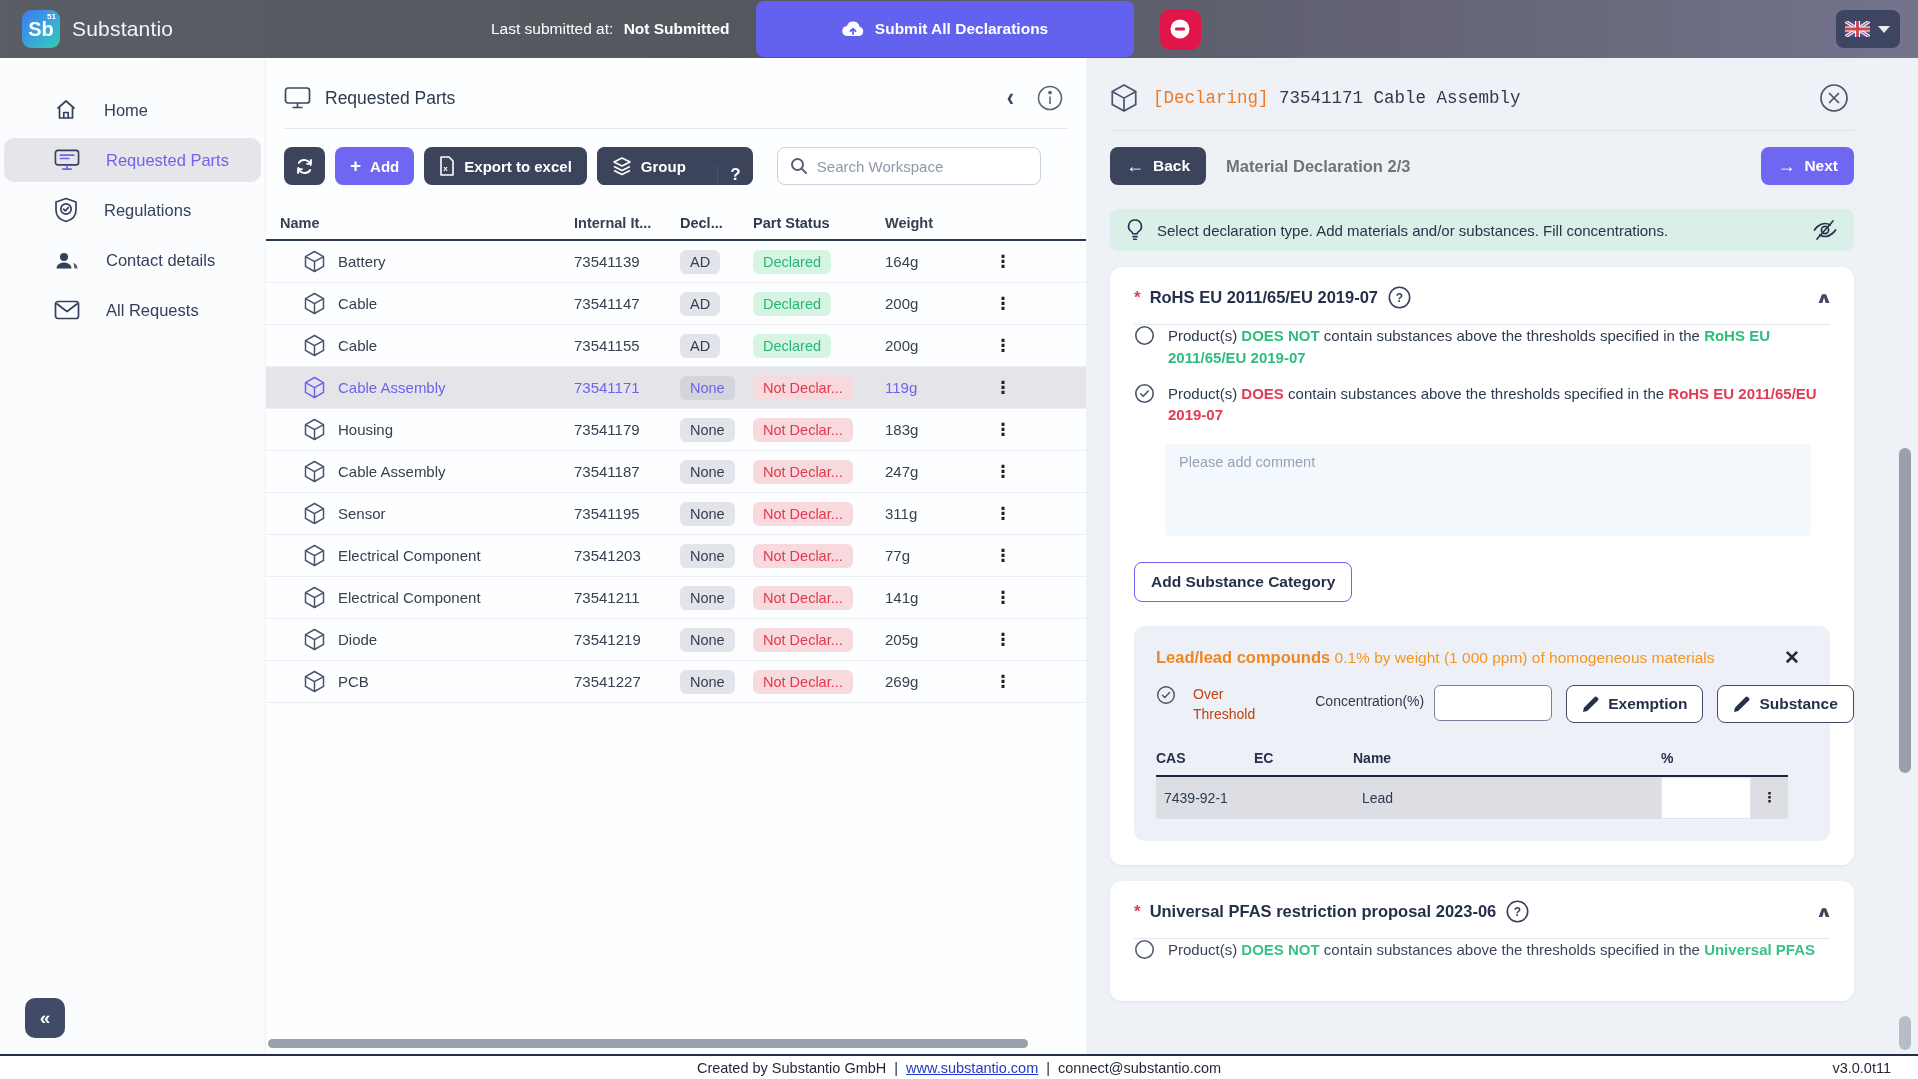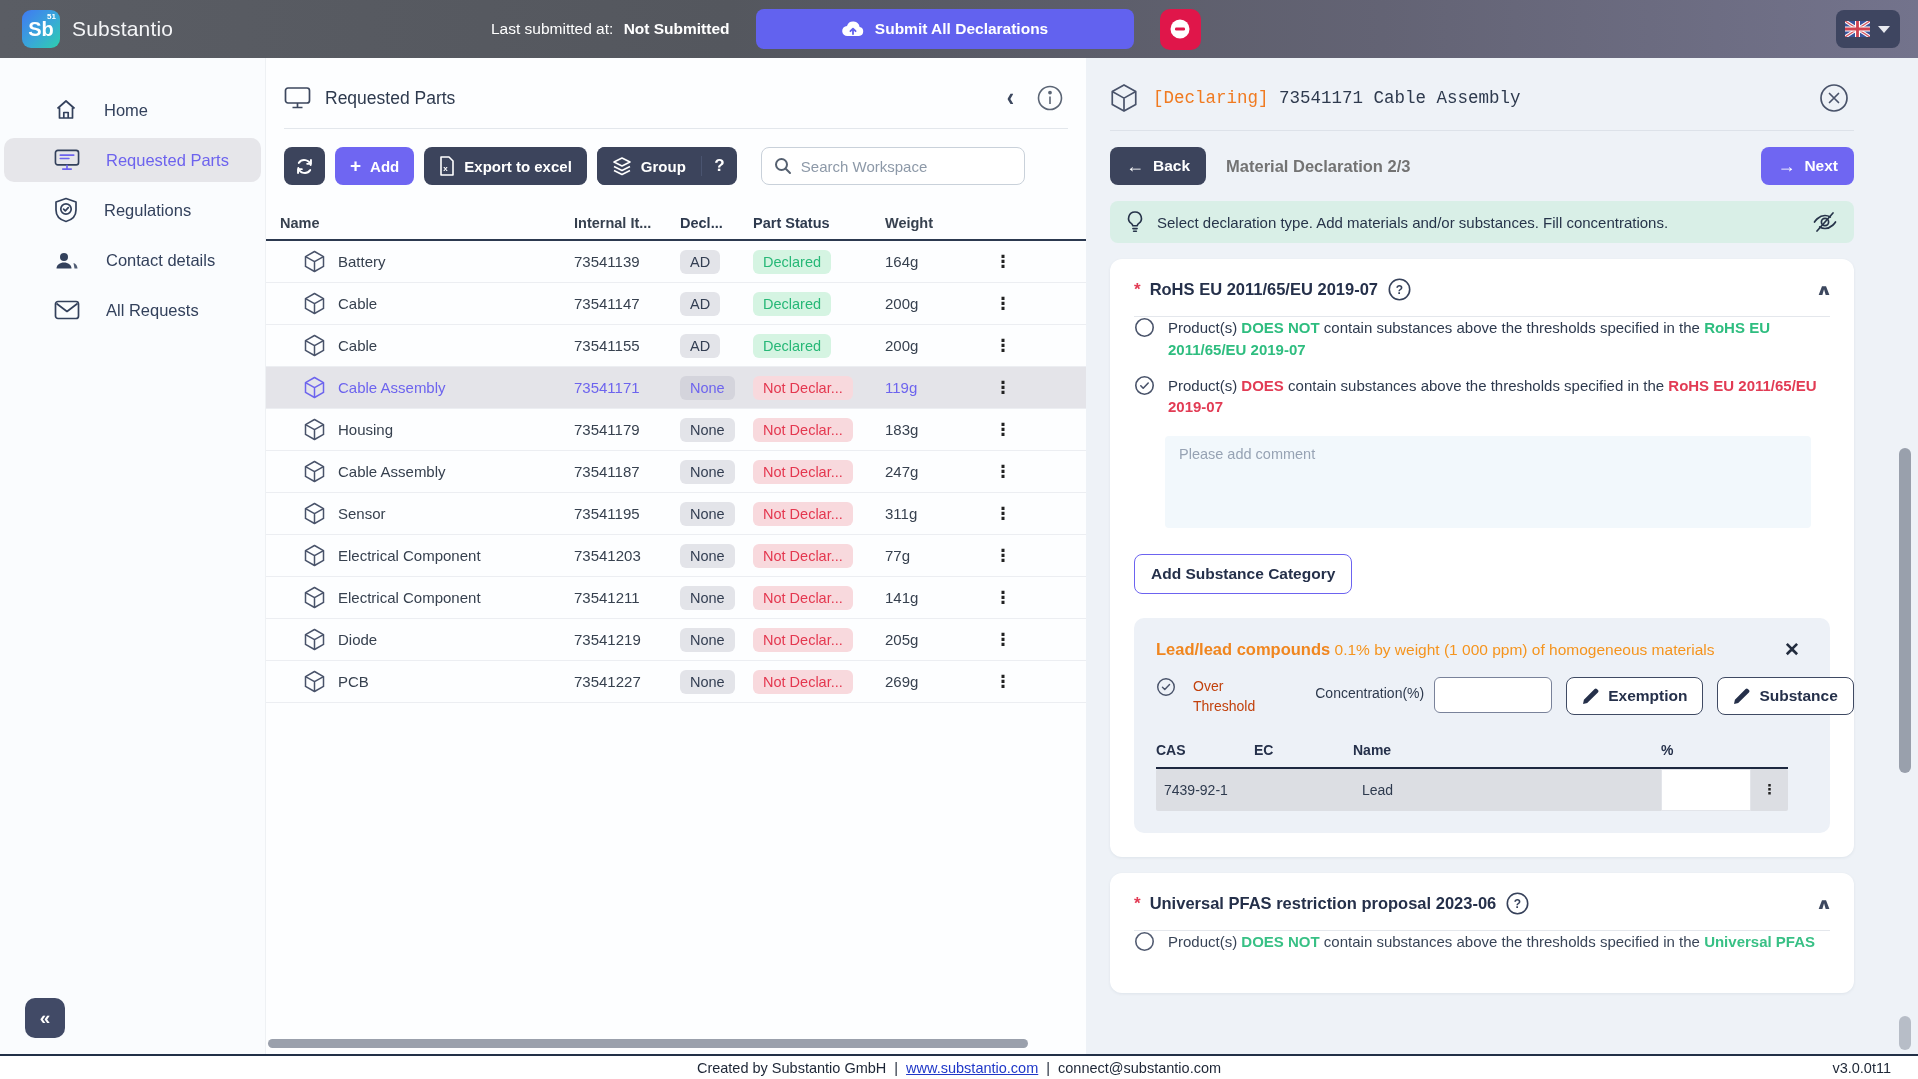--- a/index.html
+++ b/index.html
@@ -13,21 +13,21 @@
   .logo-tile { width:38px; height:38px; border-radius:9px; margin-left:6px;
     background:linear-gradient(135deg,#4079f2 0%,#38a8d8 55%,#2ecfae 100%);
     color:#fff; display:flex; align-items:center; justify-content:center; position:relative;
     font-weight:bold; font-size:20px; }
   .logo-sup { position:absolute; top:2px; right:4px; font-size:8px; font-weight:bold; }
   .brand { color:#f4f5f7; font-size:21px; margin-left:12px; letter-spacing:.2px; }
   .topbar-center { display:flex; align-items:center; margin-left:auto; margin-right:auto; gap:26px; }
   .last-submitted { color:#fff; font-size:15.5px; }
   .last-submitted b { margin-left:6px; }
   .submit-btn { background:#6262ef; border:none; color:#fff; font-size:15.5px; font-weight:600;
-    border-radius:8px; height:40px; width:378px; display:flex; align-items:center; justify-content:center;
+    border-radius:8px; height:56px; width:378px; display:flex; align-items:center; justify-content:center;
     gap:10px; cursor:pointer; }
   .stop-btn { background:#e0164a; border:none; border-radius:10px; width:41px; height:41px;
     display:flex; align-items:center; justify-content:center; cursor:pointer; }
   .lang-btn { margin-left:auto; background:#3e4560; border:none; border-radius:8px; height:38px;
     width:64px; display:flex; align-items:center; justify-content:center; gap:8px; cursor:pointer; margin-right:2px; }
   .caret { width:0; height:0; border-left:6px solid transparent; border-right:6px solid transparent;
     border-top:7px solid #e8eaf0; }
 
   
   .app-body { flex:1 1 auto; display:flex; min-height:0; background:#f7fafd; }
@@ -48,21 +48,21 @@
   .mid-head { display:flex; align-items:center; padding:26px 22px 16px 18px; gap:14px; }
   .mid-title { font-size:17.5px; color:#2e3a4e; }
   .mid-head-right { margin-left:auto; display:flex; align-items:center; gap:22px; }
   .chev-left { font-size:22px; color:#3c475e; cursor:pointer; line-height:1; font-weight:bold; transform:scaleY(1.2); }
   .mid-divider { border-bottom:1px solid #e3e7ec; margin:0 18px 0 18px; }
   .toolbar { display:flex; align-items:center; gap:10px; padding:18px 18px 12px 18px; }
   .tb-btn { height:38px; border:none; border-radius:8px; background:#3c445c; color:#fff; display:flex;
     align-items:center; gap:9px; padding:0 15px; font-size:15px; font-weight:600; cursor:pointer; }
   .tb-btn.icon-only { width:41px; justify-content:center; padding:0; }
   .tb-btn.purple { background:#6f66f2; }
-  .group-wrap { display:flex; align-items:center; background:#3c445c; border-radius:8px; overflow:hidden; }
+  .group-wrap { display:flex; align-items:flex-end; background:#3c445c; border-radius:8px; overflow:hidden;gap:16px; }
   .group-wrap .tb-btn { border-radius:0; }
   .group-help { width:36px; background:#3c445c; color:#fff; border:none; font-size:17px; font-weight:bold;
     cursor:pointer; border-left:1px solid #4a5470; }
   .search-box { margin-left:14px; height:38px; width:264px; border:1px solid #c9d1da; border-radius:8px;
     background:#fff; display:flex; align-items:center; padding:0 12px; gap:9px; }
   .search-box input { border:none; outline:none; font-size:15px; width:100%; color:#2e3a4e;
     font-family:"Liberation Sans",sans-serif; background:transparent; }
   .search-box input::placeholder { color:#8d99a8; }
 
   
@@ -95,21 +95,21 @@
   .rp-title .declaring { color:#f07a20; }
   .rp-title .part { color:#2e3a4e; }
   .close-btn { margin-left:auto; background:none; border:none; cursor:pointer; margin-right:4px; }
   .rp-divider { border-bottom:1px solid #dde2e9; }
   .rp-nav { display:flex; align-items:center; margin-top:16px; gap:20px; }
   .back-btn { background:#3c445c; color:#fff; border:none; border-radius:8px; height:38px; padding:0 16px;
     font-size:15.5px; font-weight:600; display:flex; align-items:center; gap:9px; cursor:pointer; }
   .step-label { font-size:16.5px; font-weight:bold; color:#737373; }
   .next-btn { margin-left:auto; background:#6f66f2; color:#fff; border:none; border-radius:8px; height:38px;
     padding:0 16px; font-size:15.5px; font-weight:600; display:flex; align-items:center; gap:9px; cursor:pointer; }
-  .hint-banner { margin-top:16px; background:#d9efe7; border-radius:8px; height:42px; display:flex;
+  .hint-banner { margin-top:24px; background:#d9efe7; border-radius:8px; height:42px; display:flex;
     align-items:center; padding:0 16px; gap:13px; font-size:15px; color:#27344a; }
   .eye-off { margin-left:auto; cursor:pointer; display:flex; }
 
   .reg-card { background:#fff; border-radius:12px; margin-top:16px; padding:18px 24px 24px 24px;
     box-shadow:0 1px 3px rgba(40,60,90,.08); }
   .reg-head { display:flex; align-items:center; gap:9px; padding-bottom:14px; }
   .req-star { color:#e23b54; font-size:17px; font-weight:bold; }
   .reg-title { font-size:16.5px; font-weight:bold; color:#25304a; }
   .chev-up { margin-left:auto; cursor:pointer; color:#3c475e; font-size:15px; font-weight:bold; transform:scaleX(1.4); }
   .reg-body { border-top:1px solid #e4e7ec; }

